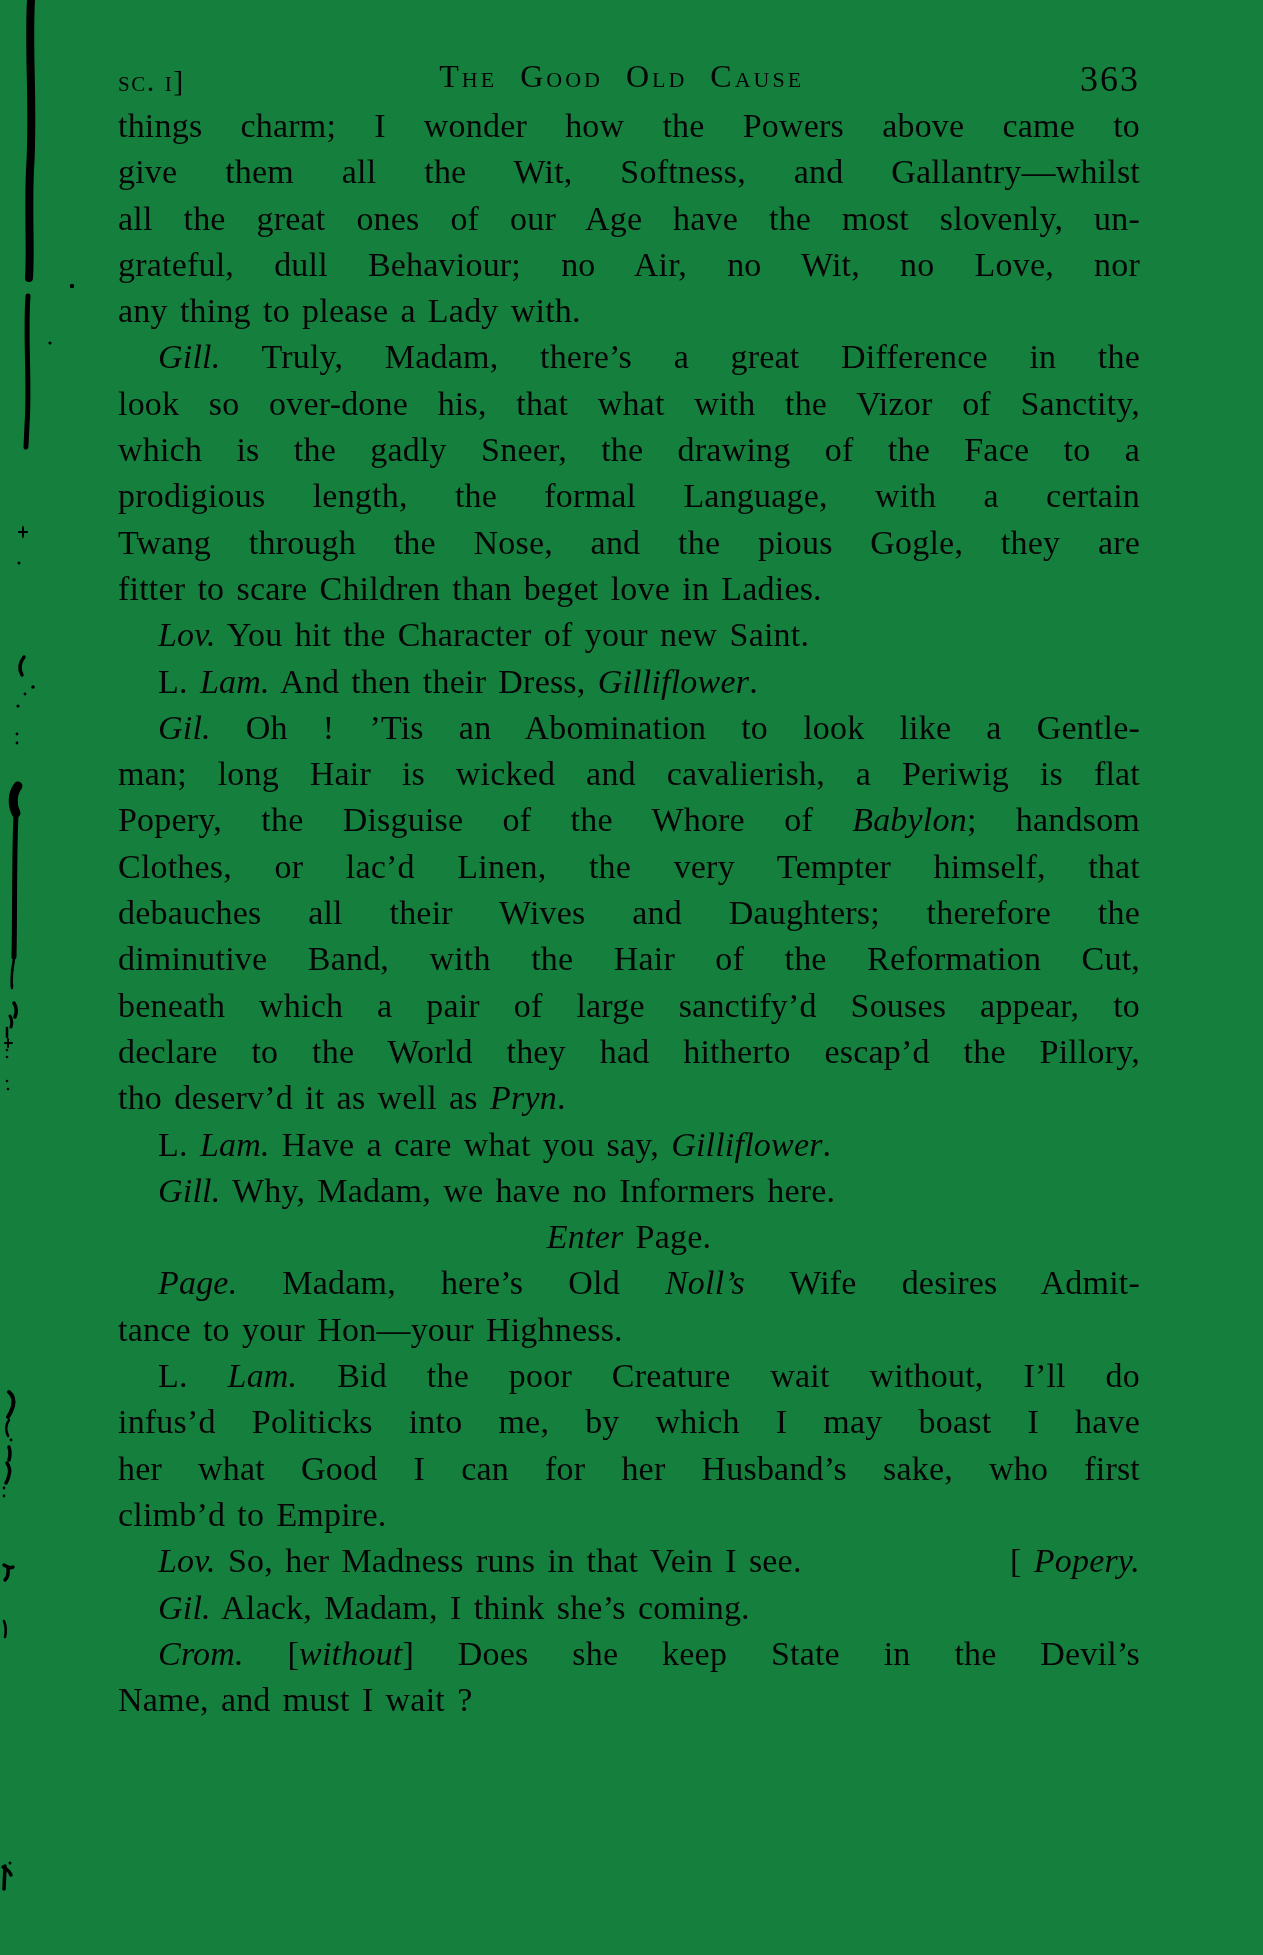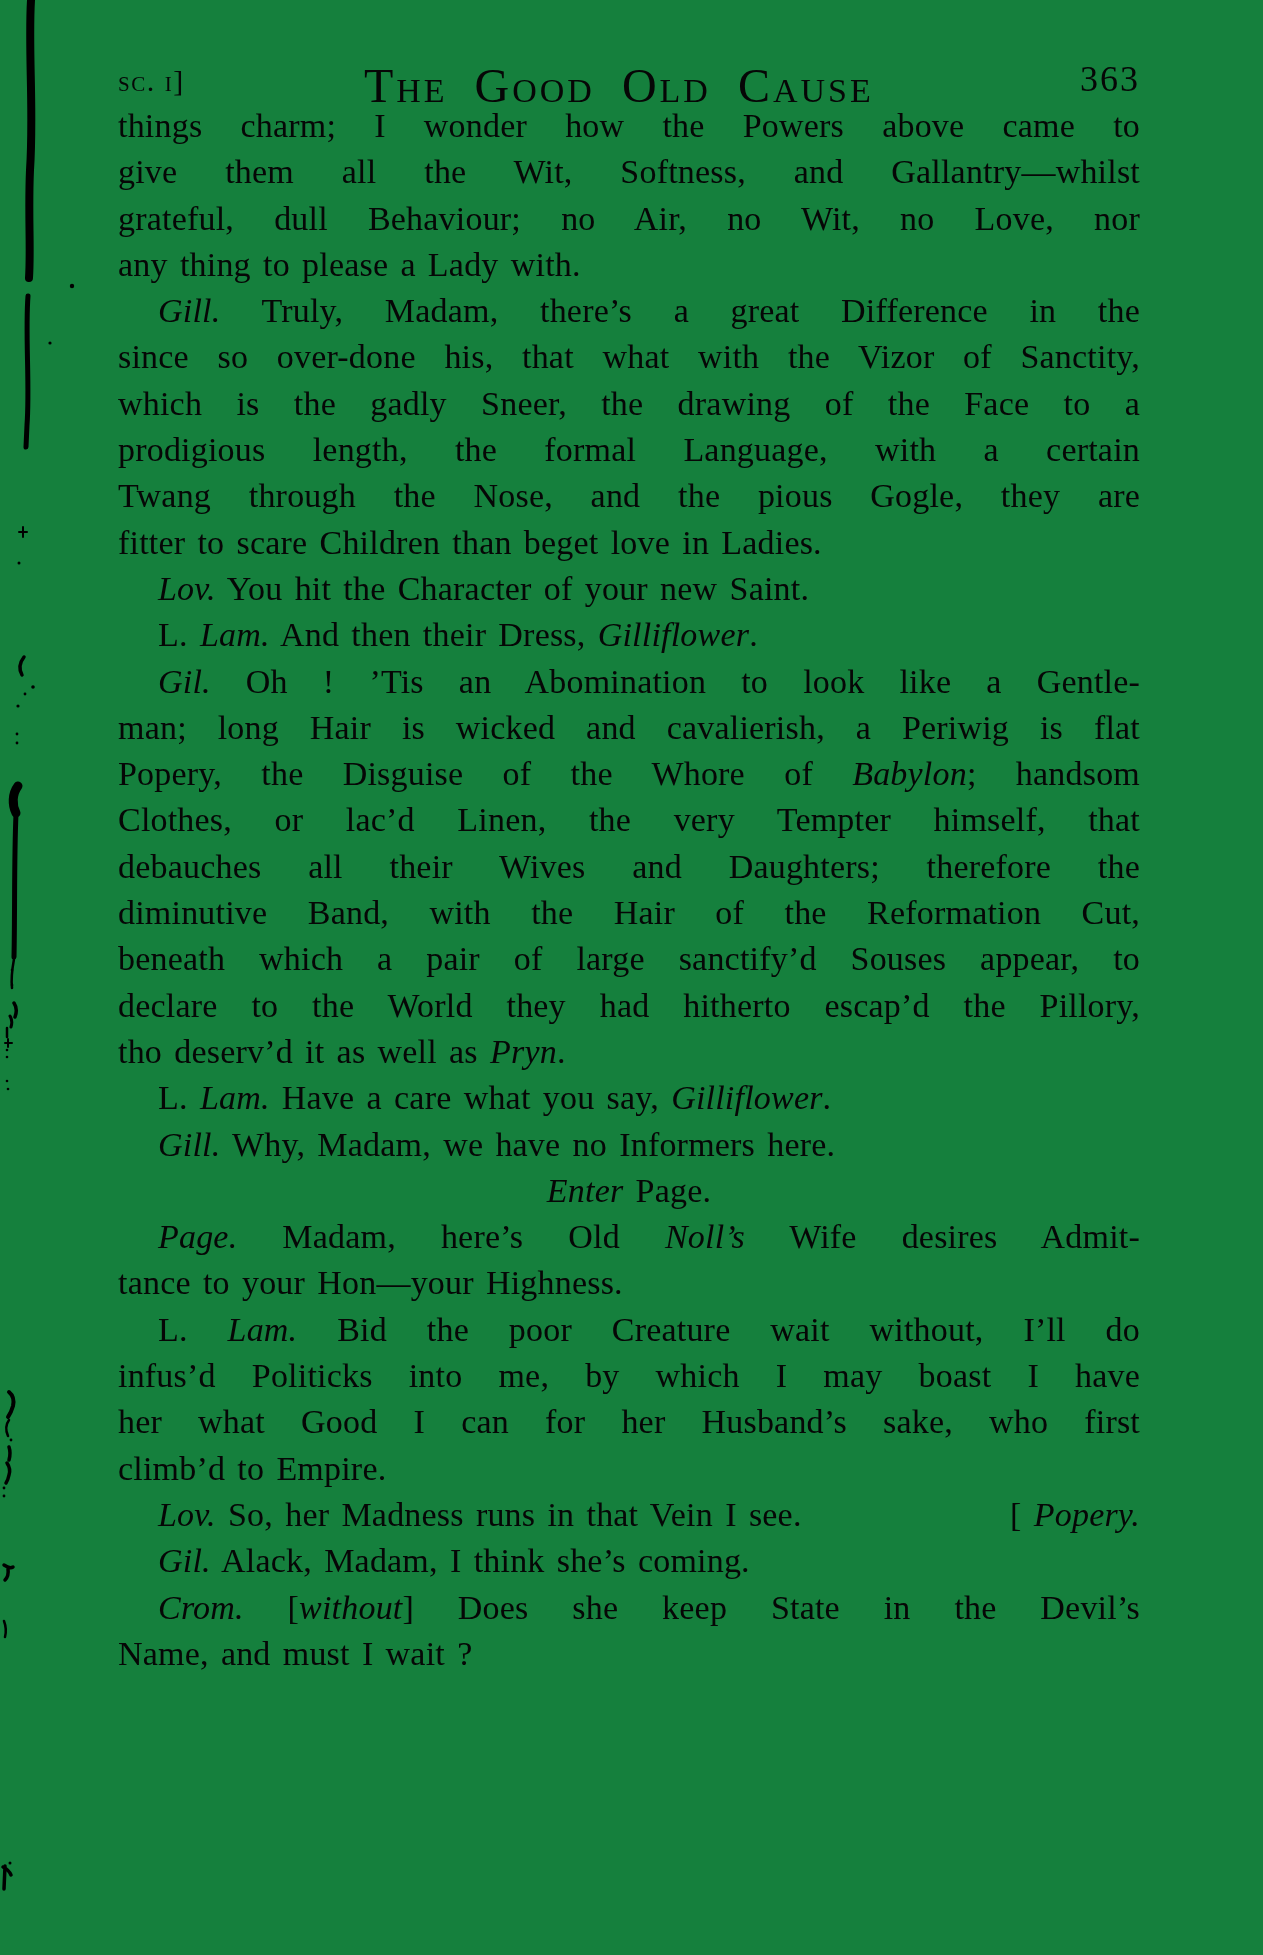--- a/index.html
+++ b/index.html
@@ -13,21 +13,21 @@
   }
   .header{
     position:absolute;left:118px;top:58px;width:1022px;
     display:flex;justify-content:space-between;align-items:baseline;
   }
   .scene{
     font-variant:small-caps;font-size:30px;letter-spacing:1.5px;white-space:nowrap;
   }
   .title{
     position:absolute;left:50%;transform:translateX(-52%);
-    font-variant:small-caps;font-size:48px;letter-spacing:3px;word-spacing:12px;
+    font-variant:small-caps;font-size:32px;letter-spacing:3px;word-spacing:12px;
     white-space:nowrap;
   }
   .pagenum{font-size:36px;letter-spacing:2px;text-align:right;}
   .text-block{
     position:absolute;left:118px;top:103px;width:1022px;
     font-size:34px;letter-spacing:0.2px;word-spacing:3.5px;
   }
   .line{
     height:46.3px;line-height:46.3px;white-space:normal;
   }
@@ -89,24 +89,25 @@
 
   <div class="header">
     <span class="scene">sc. i]</span>
     <span class="title">The Good Old Cause</span>
     <span class="pagenum">363</span>
   </div>
 
   <div class="text-block">
       <div class="line justify"><span>things charm; I wonder how the Powers above came to</span></div>
       <div class="line justify"><span>give them all the Wit, Softness, and Gallantry—whilst</span></div>
+      <div class="line justify"><span>all the great ones of our Age have the most slovenly, un-</span></div>
       <div class="line justify"><span>grateful, dull Behaviour; no Air, no Wit, no Love, nor</span></div>
       <div class="line left"><span>any thing to please a Lady with.</span></div>
       <div class="line justify indent"><span class="it">Gill.</span><span> Truly, Madam, there’s a great Difference in the</span></div>
-      <div class="line justify"><span>since so over-done his, that what with the Vizor of Sanctity,</span></div>
+      <div class="line justify"><span>look so over-done his, that what with the Vizor of Sanctity,</span></div>
       <div class="line justify"><span>which is the gadly Sneer, the drawing of the Face to a</span></div>
       <div class="line justify"><span>prodigious length, the formal Language, with a certain</span></div>
       <div class="line justify"><span>Twang through the Nose, and the pious Gogle, they are</span></div>
       <div class="line left"><span>fitter to scare Children than beget love in Ladies.</span></div>
       <div class="line left indent"><span class="it">Lov.</span><span> You hit the Character of your new Saint.</span></div>
       <div class="line left indent"><span>L. </span><span class="it">Lam.</span><span> And then their Dress, </span><span class="it">Gilliflower</span><span>.</span></div>
       <div class="line justify indent"><span class="it">Gil.</span><span> Oh ! ’Tis an Abomination to look like a Gentle-</span></div>
       <div class="line justify"><span>man; long Hair is wicked and cavalierish, a Periwig is flat</span></div>
       <div class="line justify"><span>Popery, the Disguise of the Whore of </span><span class="it">Babylon</span><span>; handsom</span></div>
       <div class="line justify"><span>Clothes, or lac’d Linen, the very Tempter himself, that</span></div>

